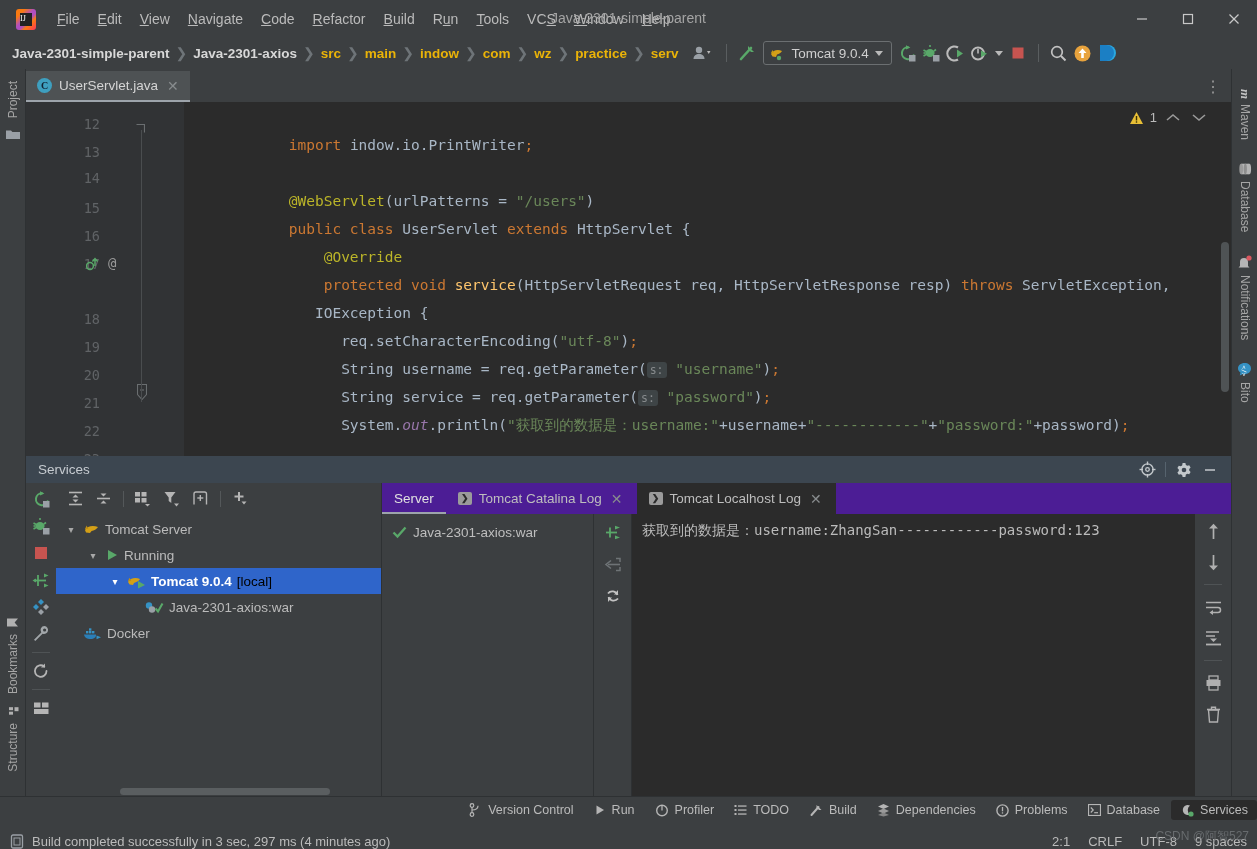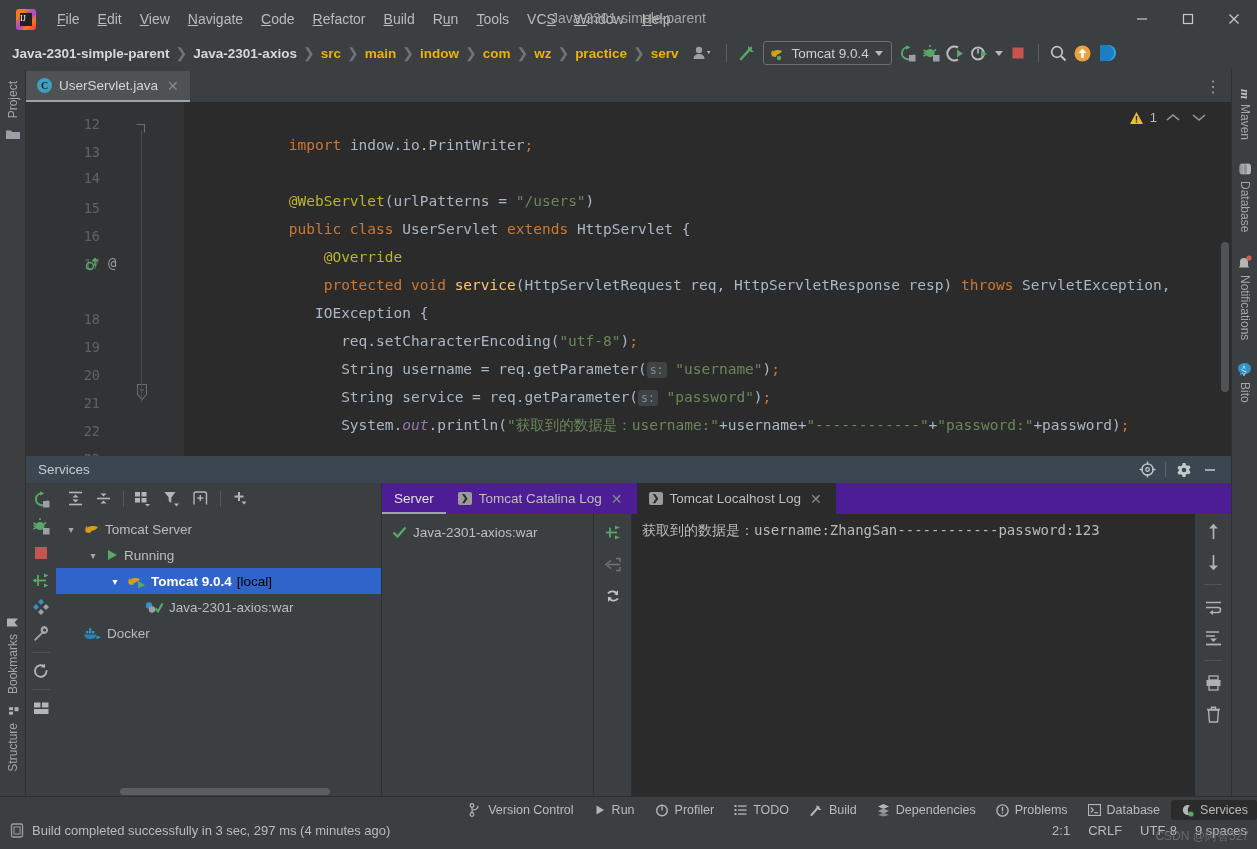--- a/index.html
+++ b/index.html
@@ -195,21 +195,21 @@
   .toolwin-bar {
     height: 27px; background: #3C3F41; display: flex; align-items: center; flex: none;
     padding-left: 30px; gap: 2px; border-top: 1px solid #2E3133; justify-content: flex-end;
   }
   .twb {
     display: flex; align-items: center; gap: 6px; padding: 3px 9px; font-size: 12.5px; color: #BBBBBB;
     border-radius: 3px;
   }
   .twb.active { background: #2B2B2B; }
   .statusbar {
-    height: 26px; background: #3C3F41; display: flex; align-items: flex-start; flex: none;
+    height: 26px; background: #3C3F41; display: flex; align-items: flex-end; flex: none;
     padding-left: 10px; font-size: 13px; color: #BBBBBB; position: relative;
   }
   .sb-right { position: absolute; right: 10px; display: flex; align-items: center; gap: 18px; }
   .watermark {
     position: absolute; right: 8px; bottom: 4px; color: #6F7376; font-size: 12px;
     opacity: .85; pointer-events: none;
   }
   .ico { display: block; }
 </style>
 </head>

